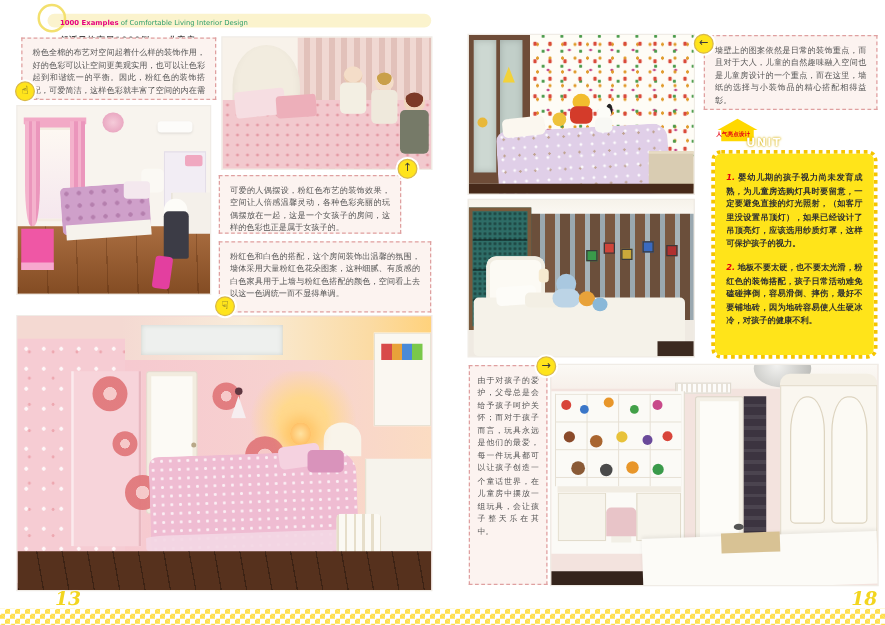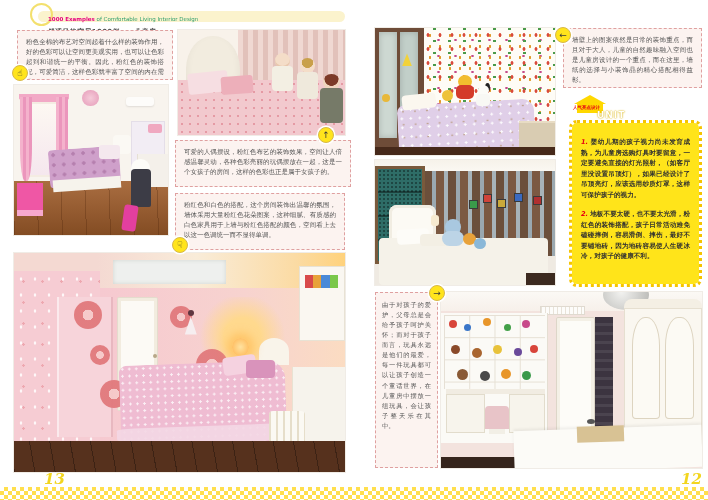--- a/index.html
+++ b/index.html
@@ -12,21 +12,21 @@
   .hdr-ring{left:30px;top:3px;width:19px;height:19px;border:2px solid #f3e06e;border-radius:50%;}
   .hdr-cn{left:48px;top:8px;font-size:7px;font-weight:bold;color:#4a4a4a;letter-spacing:.3px;white-space:nowrap;margin-top:19px;}
   .hdr-en{left:48px;top:16px;font-size:5.5px;white-space:nowrap;}
   .hdr-en .red{color:#e6007e;font-weight:bold;}
   .hdr-en .grn{color:#2e9e6b;}
 
   
   .dbox{border:1px dashed #dfa0a0;background:#fcf3f0;padding:6px 8px;font-size:6.5px;line-height:1.55;
         color:#555;text-align:justify;box-sizing:border-box;overflow:hidden;}
   .dbox-1{left:17px;top:30px;width:156px;height:50px;}
-  .dbox-2{left:175px;top:140px;width:176px;height:47px;}
+  .dbox-2{left:175px;top:140px;width:146px;height:47px;}
   .dbox-3{left:175px;top:193px;width:170px;height:57px;}
   .dbox-4{left:563px;top:28px;width:139px;height:60px;}
   .dbox-5{left:375px;top:292px;width:63px;height:176px;padding:7px 6px;font-size:6.3px;line-height:1.6;}
 
   
   .badge{width:14px;height:14px;border-radius:50%;background:#ffe41c;border:1px solid #d8b84a;
          box-shadow:0 0 0 1.5px #ffffff;display:flex;align-items:center;justify-content:center;
          font-size:9px;color:#3a3a3a;z-index:6;line-height:1;}
   .badge-hand1{left:12px;top:65px;}
   .badge-arrow-up{left:318px;top:127px;}
@@ -374,15 +374,15 @@
     <div class="pf-wd1"></div>
     <div class="pf-wd2"></div>
     <div class="pf-floor"></div>
     <div class="pf-bedfg"></div>
     <div class="pf-tray"></div>
     <div class="pf-mouse"></div>
   </div>
 
   <div class="abs checker"></div>
   <div class="abs pagenum pn-left">13</div>
-  <div class="abs pagenum pn-right">12</div>
+  <div class="abs pagenum pn-right">18</div>
 
 </div>
 
 </body></html>

